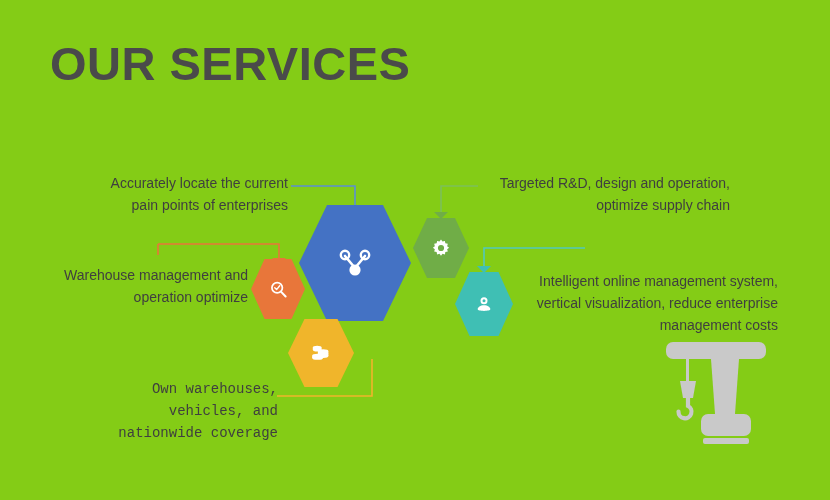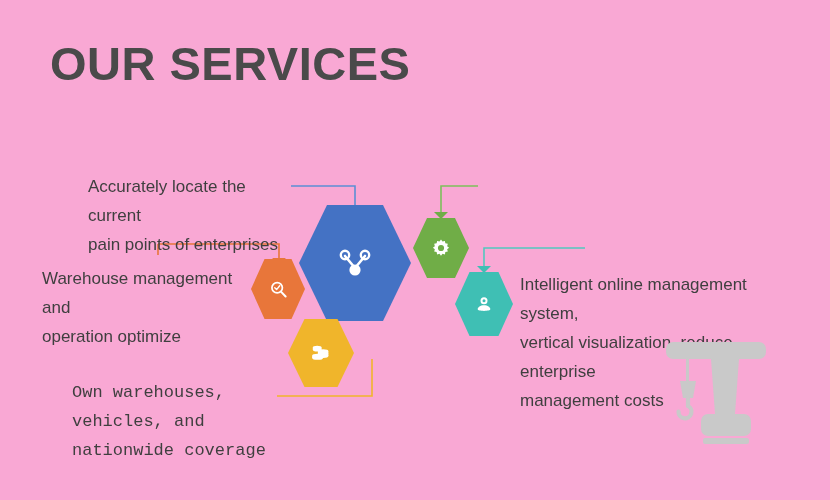--- a/index.html
+++ b/index.html
@@ -2,39 +2,39 @@
 <html><head>
 <meta charset="utf-8">
 <style>
   html,body{margin:0;padding:0;}
   body{
     width:830px;height:500px;
     background:#ffffff;
     font-family:"Liberation Sans", sans-serif;
     overflow:hidden;
   }
-  #slide{position:relative;width:830px;height:500px;background:#f9a8d4;}
+  #slide{position:relative;width:830px;height:500px;background:#84cc16;}
 
   
   #page-title{
     position:absolute;left:50px;top:36px;
     font-size:47px;font-weight:bold;
     letter-spacing:0.5px;
     color:#4a4a4a;
     font-family:"Liberation Sans", sans-serif;
     white-space:nowrap;
   }
 
   
   .caption{
     position:absolute;
-    font-size:17px;
-    line-height:29px;
+    font-size:14px;
+    line-height:22px;
     color:#3f3f3f;
-    text-align:left;
+    text-align:right;
     white-space:pre-line;
   }
   #cap-locate   {left:88px; top:172px; width:200px;}
   #cap-warehouse{left:42px; top:264px; width:206px;}
   #cap-own      {left:72px; top:378px; width:206px;font-family:Liberation Mono, monospace;}
   #cap-rnd      {left:480px;top:172px; width:250px;}
   #cap-intel    {left:520px;top:270px; width:258px;}
 
   
   .hex{
@@ -144,20 +144,22 @@
         <rect x="9.3" y="14.2" width="12.4" height="2.4" fill="#ffffff"></rect>
         <ellipse cx="9.0" cy="18.8" rx="6.4" ry="2.3" fill="#ffffff"></ellipse>
         <rect x="2.6" y="16.2" width="12.8" height="2.7" fill="#ffffff"></rect>
         <ellipse cx="9.0" cy="16.2" rx="6.4" ry="2.3" fill="#ffffff"></ellipse>
       </svg>
     </span>
   </div>
 
   <div class="caption" id="cap-locate">Accurately locate the current
 pain points of enterprises</div>
+  <div class="caption" id="cap-rnd">Targeted R&amp;D, design and operation,
+optimize supply chain</div>
   <div class="caption" id="cap-warehouse">Warehouse management and
 operation optimize</div>
   <div class="caption" id="cap-own">Own warehouses, vehicles, and
 nationwide  coverage</div>
   <div class="caption" id="cap-intel">Intelligent online management system,
 vertical visualization, reduce enterprise
 management costs</div>
 
   <div id="crane">
     <svg width="108" height="112" viewBox="0 0 108 112">

